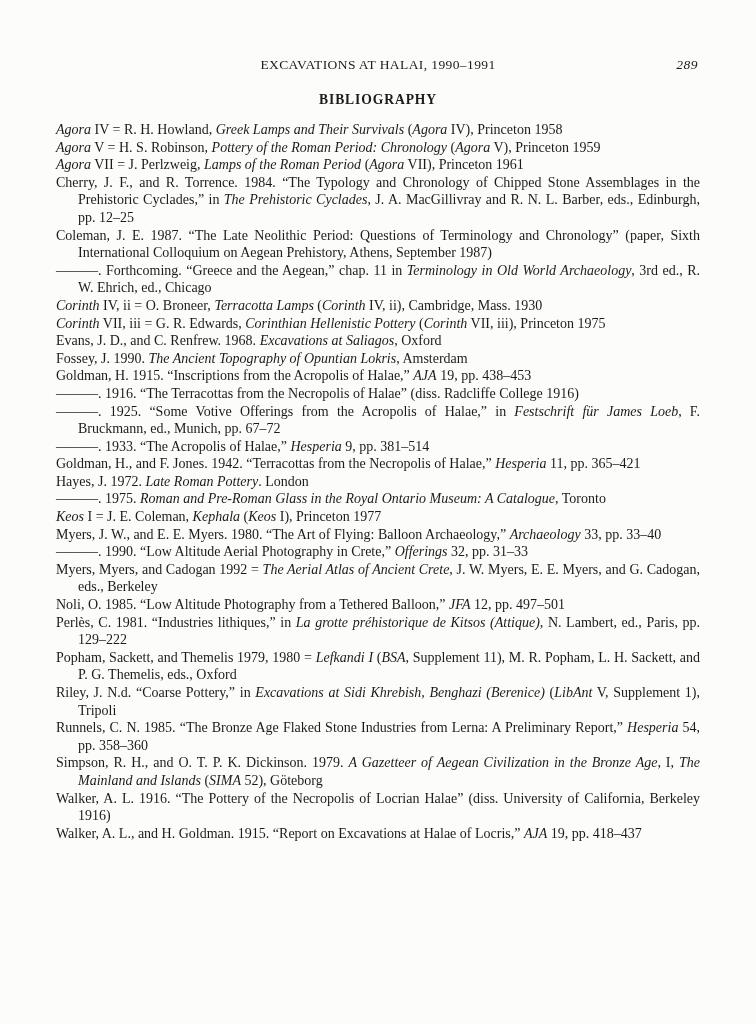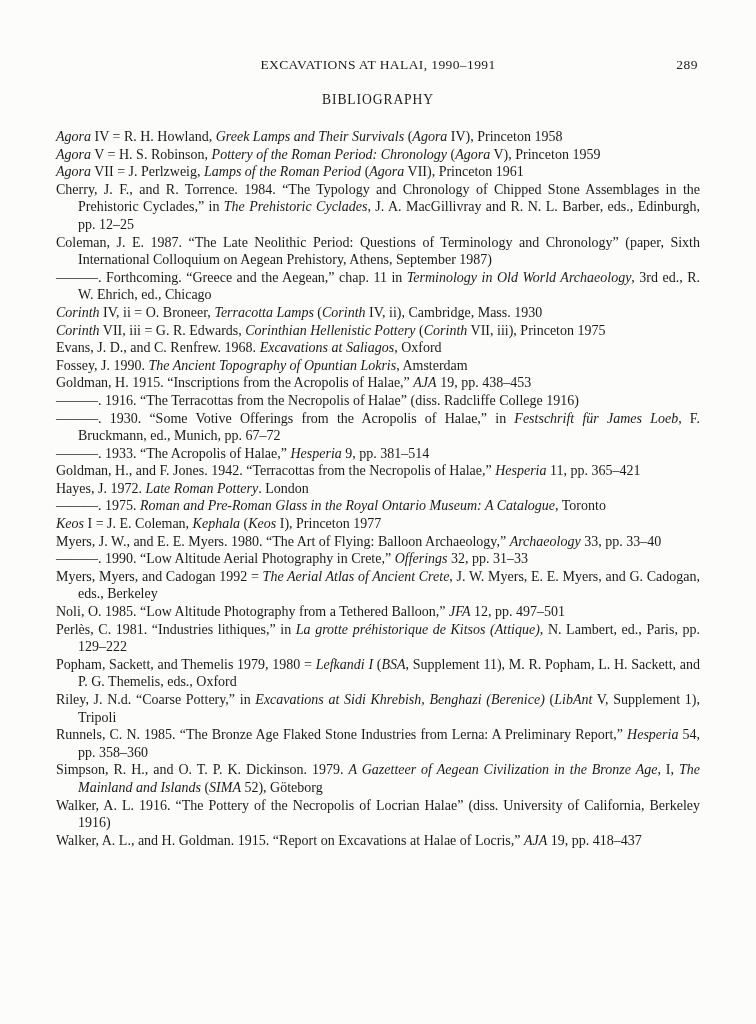--- a/index.html
+++ b/index.html
@@ -25,27 +25,28 @@
     font-size: 13.5px;
     letter-spacing: 0.4px;
     height: 18px;
     line-height: 18px;
   }
   .page-number {
     position: absolute;
     right: 2px;
     top: 0;
     letter-spacing: 0.5px;
+    font-style: italic;
   }
   .section-title {
     text-align: center;
     font-size: 13.6px;
-    font-weight: normal;
+    font-weight: bold;
     letter-spacing: 0.9px;
-    margin: 18px 0 20px 0;
+    margin: 18px 0 13px 0;
   }
   .bib-list {
     font-size: 14px;
     line-height: 17.6px;
     text-align: justify;
   }
   .bib-list p.entry {
     margin: 0;
     padding-left: 22px;
     text-indent: -22px;
@@ -66,21 +67,21 @@
       <p class="entry"><i>Agora</i><span> VII = J. Perlzweig, </span><i>Lamps of the Roman Period</i><span> (</span><i>Agora</i><span> VII), Princeton 1961</span></p>
       <p class="entry"><span>Cherry, J. F., and R. Torrence. 1984. “The Typology and Chronology of Chipped Stone Assemblages in the Prehistoric Cyclades,” in </span><i>The Prehistoric Cyclades</i><span>, J. A. MacGillivray and R. N. L. Barber, eds., Edinburgh, pp. 12–25</span></p>
       <p class="entry"><span>Coleman, J. E. 1987. “The Late Neolithic Period: Questions of Terminology and Chronology” (paper, Sixth International Colloquium on Aegean Prehistory, Athens, September 1987)</span></p>
       <p class="entry"><span>———. Forthcoming. “Greece and the Aegean,” chap. 11 in </span><i>Terminology in Old World Archaeology</i><span>, 3rd ed., R. W. Ehrich, ed., Chicago</span></p>
       <p class="entry"><i>Corinth</i><span> IV, ii = O. Broneer, </span><i>Terracotta Lamps</i><span> (</span><i>Corinth</i><span> IV, ii), Cambridge, Mass. 1930</span></p>
       <p class="entry"><i>Corinth</i><span> VII, iii = G. R. Edwards, </span><i>Corinthian Hellenistic Pottery</i><span> (</span><i>Corinth</i><span> VII, iii), Princeton 1975</span></p>
       <p class="entry"><span>Evans, J. D., and C. Renfrew. 1968. </span><i>Excavations at Saliagos</i><span>, Oxford</span></p>
       <p class="entry"><span>Fossey, J. 1990. </span><i>The Ancient Topography of Opuntian Lokris</i><span>, Amsterdam</span></p>
       <p class="entry"><span>Goldman, H. 1915. “Inscriptions from the Acropolis of Halae,” </span><i>AJA</i><span> 19, pp. 438–453</span></p>
       <p class="entry"><span>———. 1916. “The Terracottas from the Necropolis of Halae” (diss. Radcliffe College 1916)</span></p>
-      <p class="entry"><span>———. 1930. “Some Votive Offerings from the Acropolis of Halae,” in </span><i>Festschrift für James Loeb</i><span>, F. Bruckmann, ed., Munich, pp. 67–72</span></p>
+      <p class="entry"><span>———. 1925. “Some Votive Offerings from the Acropolis of Halae,” in </span><i>Festschrift für James Loeb</i><span>, F. Bruckmann, ed., Munich, pp. 67–72</span></p>
       <p class="entry"><span>———. 1933. “The Acropolis of Halae,” </span><i>Hesperia</i><span> 9, pp. 381–514</span></p>
       <p class="entry"><span>Goldman, H., and F. Jones. 1942. “Terracottas from the Necropolis of Halae,” </span><i>Hesperia</i><span> 11, pp. 365–421</span></p>
       <p class="entry"><span>Hayes, J. 1972. </span><i>Late Roman Pottery</i><span>. London</span></p>
       <p class="entry"><span>———. 1975. </span><i>Roman and Pre-Roman Glass in the Royal Ontario Museum: A Catalogue</i><span>, Toronto</span></p>
       <p class="entry"><i>Keos</i><span> I = J. E. Coleman, </span><i>Kephala</i><span> (</span><i>Keos</i><span> I), Princeton 1977</span></p>
       <p class="entry"><span>Myers, J. W., and E. E. Myers. 1980. “The Art of Flying: Balloon Archaeology,” </span><i>Archaeology</i><span> 33, pp. 33–40</span></p>
       <p class="entry"><span>———. 1990. “Low Altitude Aerial Photography in Crete,” </span><i>Offerings</i><span> 32, pp. 31–33</span></p>
       <p class="entry"><span>Myers, Myers, and Cadogan 1992 = </span><i>The Aerial Atlas of Ancient Crete</i><span>, J. W. Myers, E. E. Myers, and G. Cadogan, eds., Berkeley</span></p>
       <p class="entry"><span>Noli, O. 1985. “Low Altitude Photography from a Tethered Balloon,” </span><i>JFA</i><span> 12, pp. 497–501</span></p>
       <p class="entry"><span>Perlès, C. 1981. “Industries lithiques,” in </span><i>La grotte préhistorique de Kitsos (Attique)</i><span>, N. Lambert, ed., Paris, pp. 129–222</span></p>

